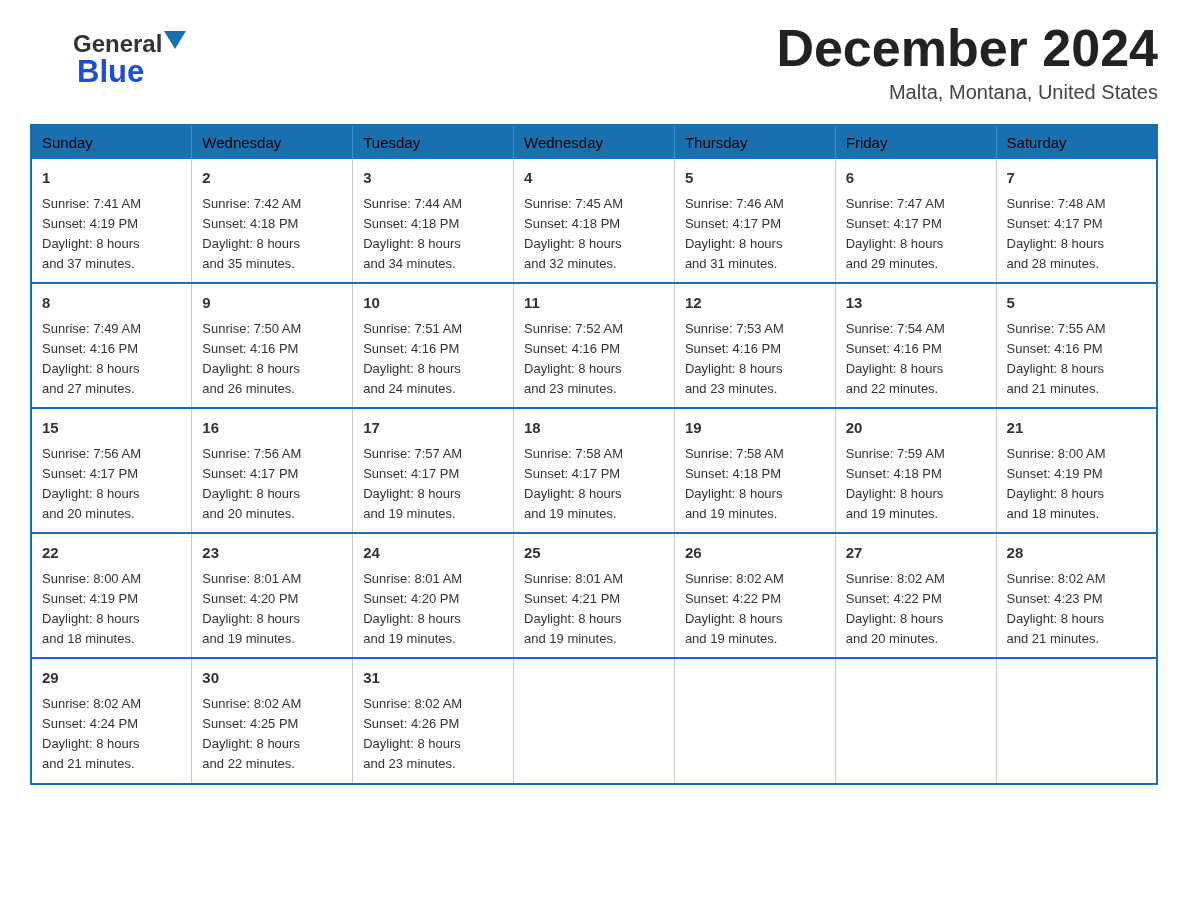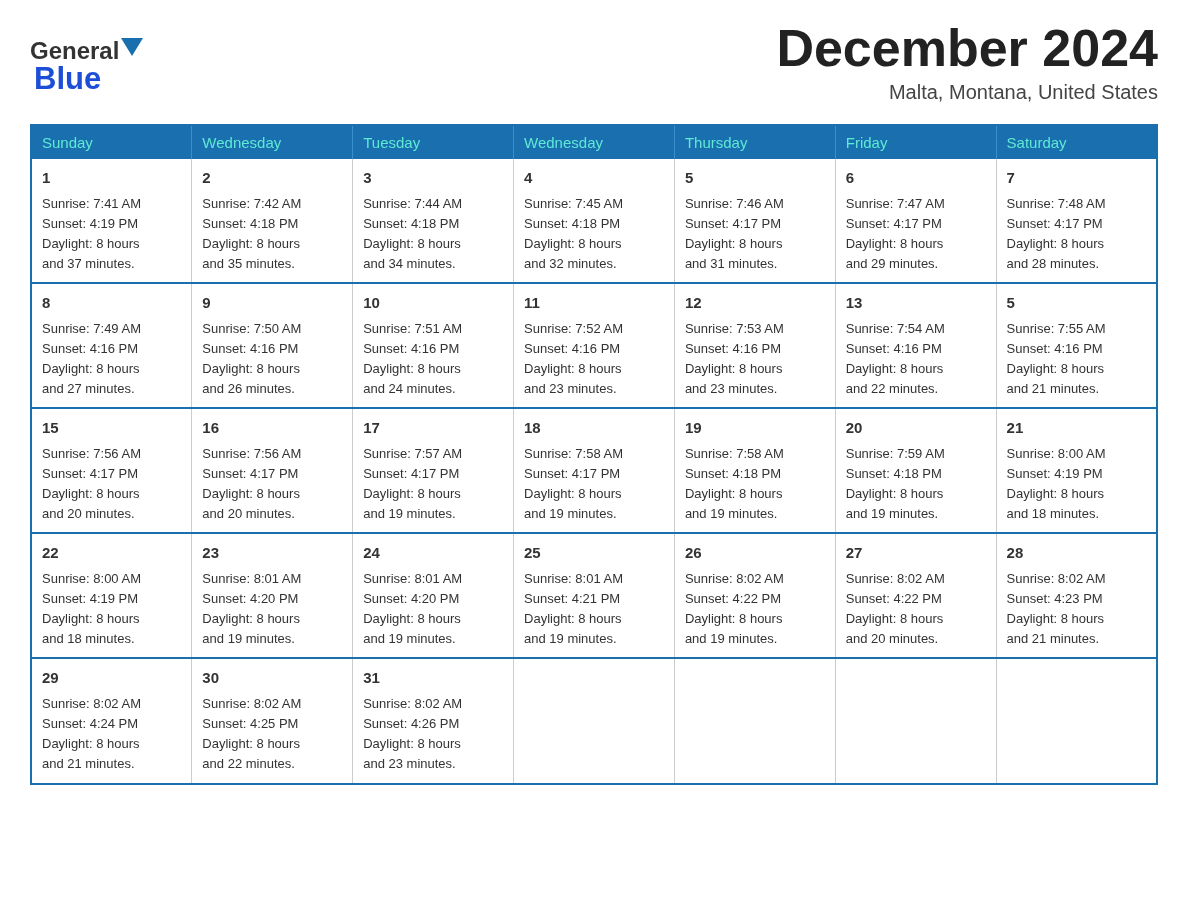--- a/index.html
+++ b/index.html
@@ -6,22 +6,23 @@
     body {
       font-family: Arial, sans-serif;
       background: #fff;
       padding: 20px 30px;
       width: 1188px;
       min-height: 918px;
     }
     .header {
       display: flex;
       justify-content: space-between;
-      align-items: center;
+      align-items: flex-start;
       margin-bottom: 20px;
+      margin-left: 43px;
     }
     .logo-line1 {
       display: flex;
       align-items: center;
     }
     .title-block {
       text-align: right;
     }
     .title-block h1 {
       font-size: 52px;
@@ -35,21 +36,21 @@
       color: #444;
       margin-top: 4px;
     }
     .calendar {
       width: 100%;
       border-collapse: collapse;
       border: 2px solid #1a6faf;
     }
     .calendar th {
       background-color: #1a6faf;
-      color: #5eead4;
+      color: #000000;
       font-size: 15px;
       font-weight: normal;
       padding: 8px 10px;
       text-align: left;
       border-right: 1px solid #3a8fd0;
     }
     .calendar th:last-child {
       border-right: none;
     }
     .calendar td {

